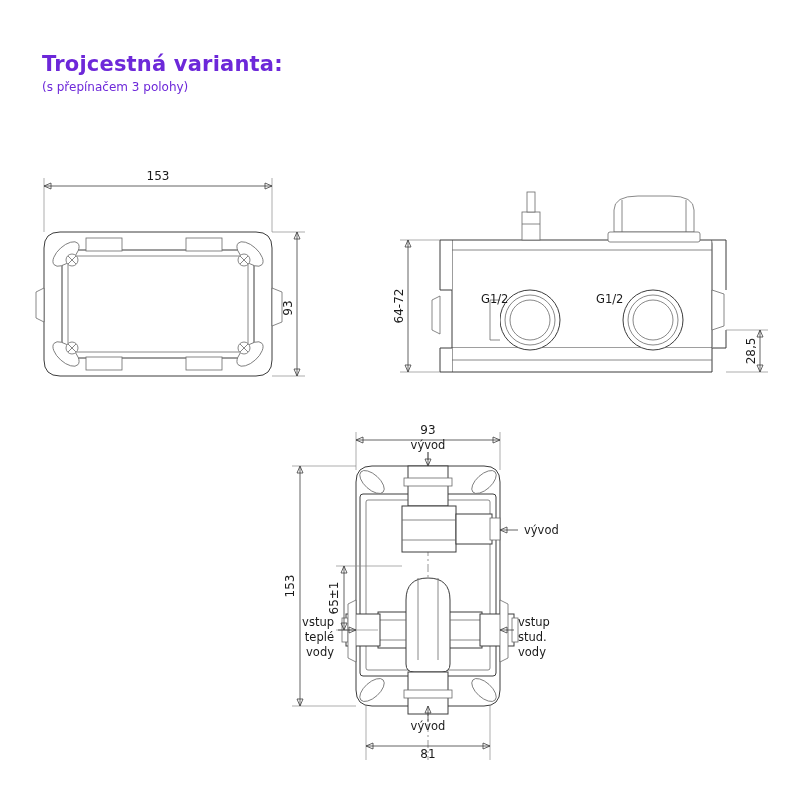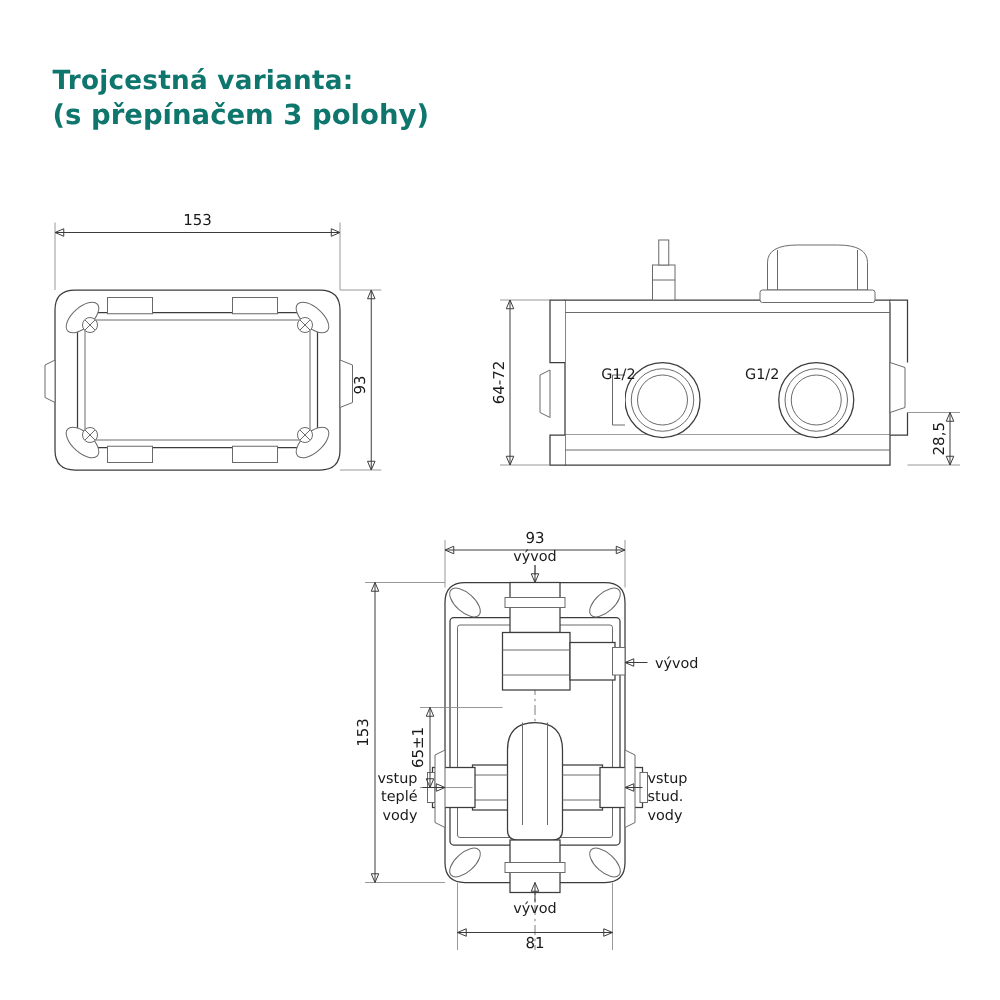--- a/index.html
+++ b/index.html
@@ -6,38 +6,38 @@
     margin: 0;
     padding: 0;
     background: #ffffff;
   }
   #page {
     position: relative;
     width: 800px;
     height: 800px;
     background: #ffffff;
     font-family: "DejaVu Sans", sans-serif;
-    color: #0f766e;
+    color: #6d28d9;
     overflow: hidden;
   }
   .title-block {
     position: absolute;
     left: 42px;
     top: 52px;
     width: 480px;
   }
   .title-main {
     font-size: 21px;
     font-weight: bold;
     letter-spacing: 0.2px;
     line-height: 1.15;
   }
   .title-sub {
-    font-size: 22px;
-    font-weight: bold;
+    font-size: 12px;
+    font-weight: normal;
     line-height: 1.2;
     margin-top: 4px;
   }
   svg.drawing {
     position: absolute;
     left: 0;
     top: 0;
     width: 800px;
     height: 800px;
   }

